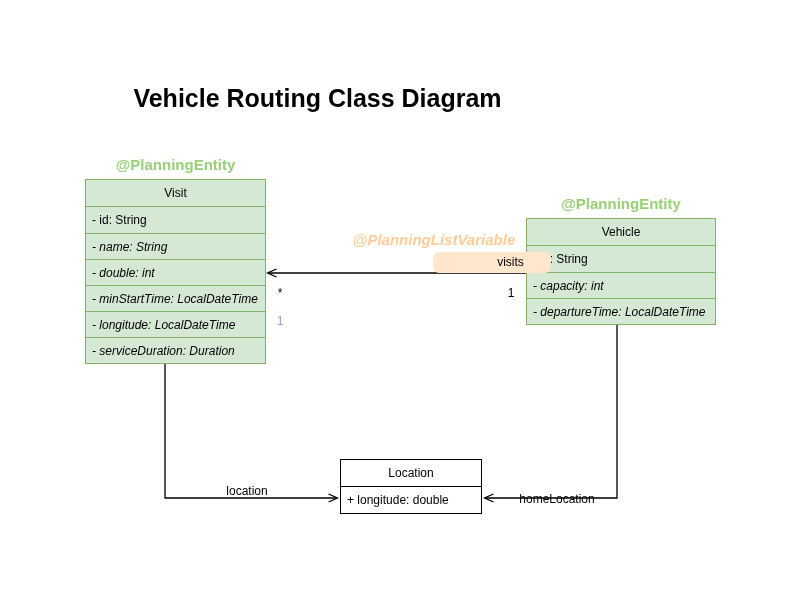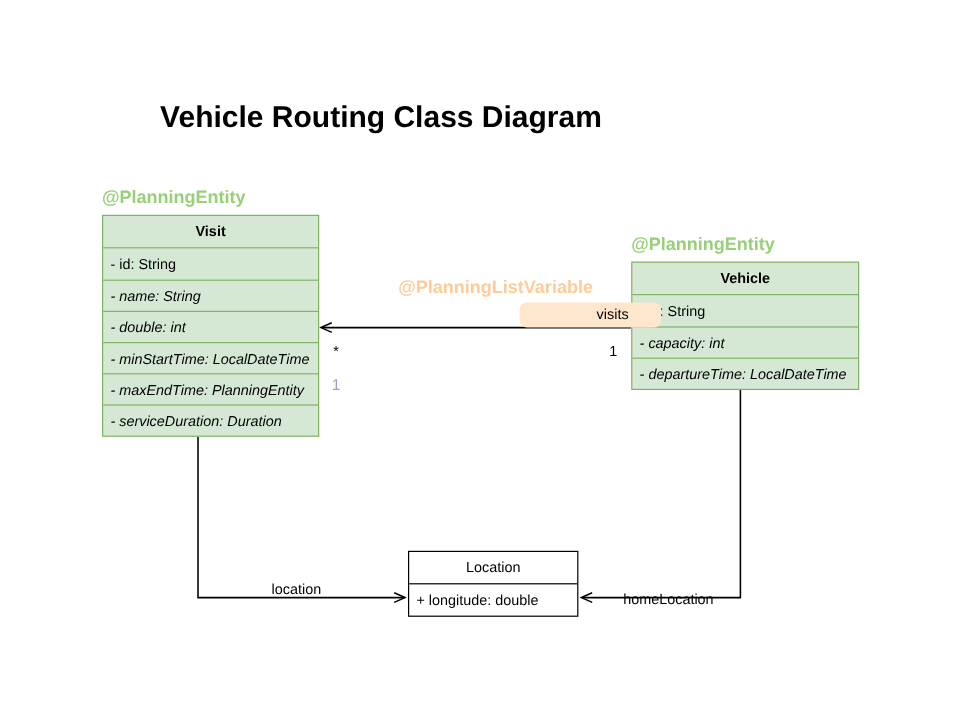--- a/index.html
+++ b/index.html
@@ -27,20 +27,21 @@
     width: 635px;
     text-align: center;
     font-size: 25px;
     font-weight: bold;
     color: #000000;
   }
   .anno {
     position: absolute;
     font-size: 15px;
     font-weight: bold;
+    text-align: center;
     white-space: nowrap;
   }
   .anno-green { color: #97d077; }
   .anno-orange { color: #ffcc99; }
   .uml-class {
     position: absolute;
     box-sizing: border-box;
     font-size: 12px;
     color: #000000;
   }
@@ -50,21 +51,21 @@
   }
   .uml-class.plain {
     background: #ffffff;
     border: 1px solid #000000;
   }
   .uml-class .cls-title {
     height: 26px;
     line-height: 26px;
     text-align: center;
   }
-  .uml-class.green .cls-title { border-bottom: 1px solid #82b366; font-weight: bold; }
+  .uml-class.green .cls-title { border-bottom: 1px solid #82b366; }
   .uml-class.plain .cls-title { border-bottom: 1px solid #000000; }
   .uml-class .cls-row {
     box-sizing: border-box;
     height: 26px;
     line-height: 26px;
     padding-left: 6px;
     text-align: left;
     white-space: nowrap;
   }
   .uml-class.green .cls-row + .cls-row { border-top: 1px solid #82b366; font-style: italic; }
@@ -118,38 +119,38 @@
 
   <div class="diagram-title">Vehicle Routing Class Diagram</div>
 
   <div class="anno anno-green" style="left:85px; top:156px; width:181px;">@PlanningEntity</div>
   <div class="uml-class green" style="left:85px; top:179px; width:181px;">
     <div class="cls-title">Visit</div>
     <div class="cls-row">- id: String</div>
     <div class="cls-row">- name: String</div>
     <div class="cls-row">- double: int</div>
     <div class="cls-row">- minStartTime: LocalDateTime</div>
-    <div class="cls-row">- maxEndTime: PlanningEntity</div>
+    <div class="cls-row">- longitude: LocalDateTime</div>
     <div class="cls-row">- serviceDuration: Duration</div>
   </div>
 
   <div class="anno anno-green" style="left:526px; top:195px; width:190px;">@PlanningEntity</div>
   <div class="uml-class green" style="left:526px; top:218px; width:190px;">
     <div class="cls-title">Vehicle</div>
     <div class="cls-row">- id: String</div>
     <div class="cls-row">- capacity: int</div>
     <div class="cls-row">- departureTime: LocalDateTime</div>
   </div>
 
   <div class="uml-class plain" style="left:340px; top:459px; width:142px;">
     <div class="cls-title">Location</div>
     <div class="cls-row">+ longitude: double</div>
   </div>
 
-  <div class="anno anno-orange" style="left:413px; top:231px; transform:translateX(-50%);">@PlanningListVariable</div>
+  <div class="anno anno-orange" style="left:434px; top:231px; transform:translateX(-50%);font-style:italic;">@PlanningListVariable</div>
   <div class="visits-chip">visits</div>
   <div class="mult" style="left:280px; top:286px;">*</div>
   <div class="mult" style="left:511px; top:286px;">1</div>
   <div class="mult mult-purple" style="left:280px; top:313px;">1</div>
 
   <div class="edge-label" style="left:247px; top:484px;">location</div>
   <div class="edge-label" style="left:557px; top:492px;">homeLocation</div>
 
 </div>
 

